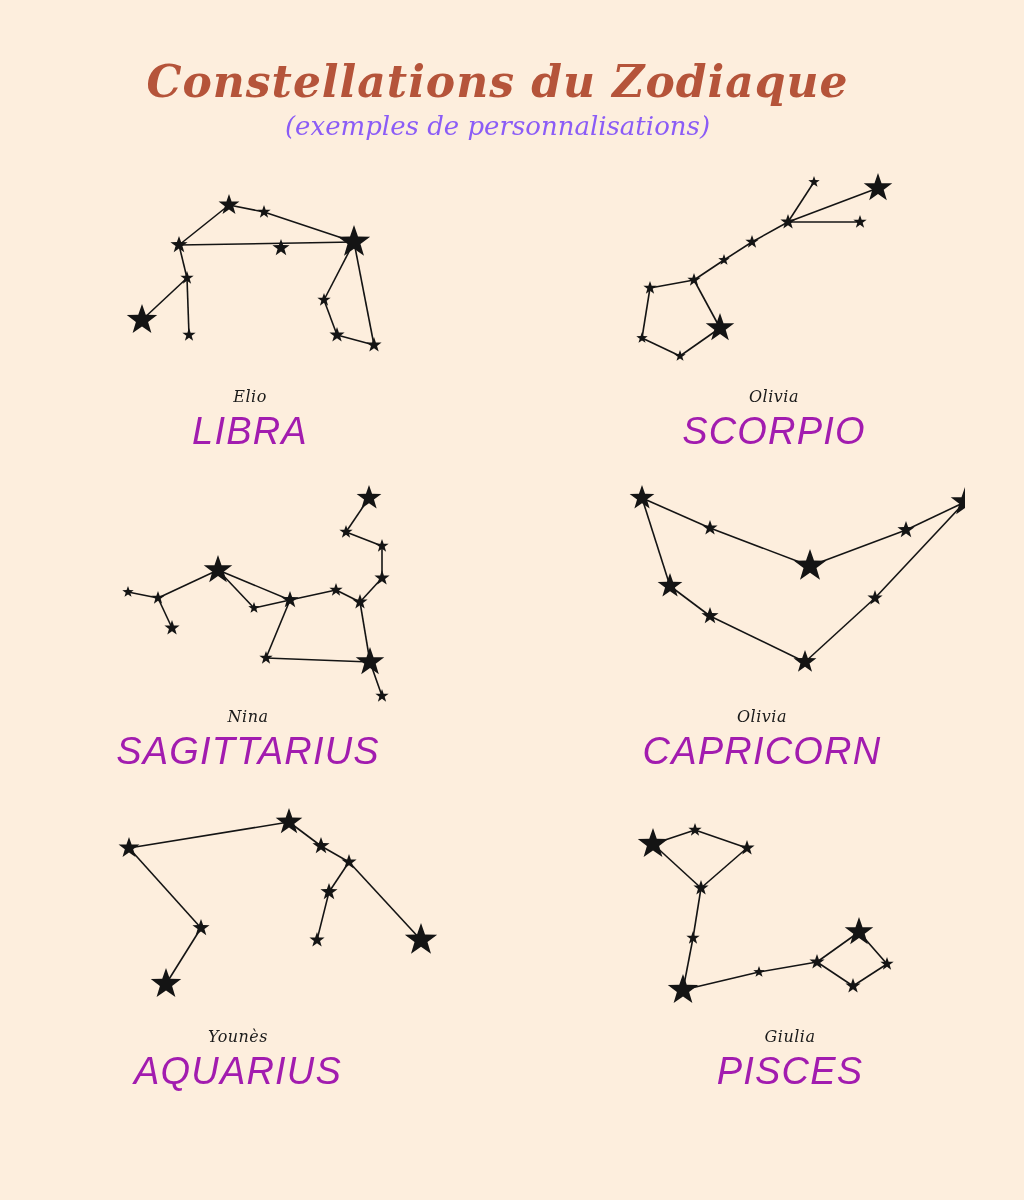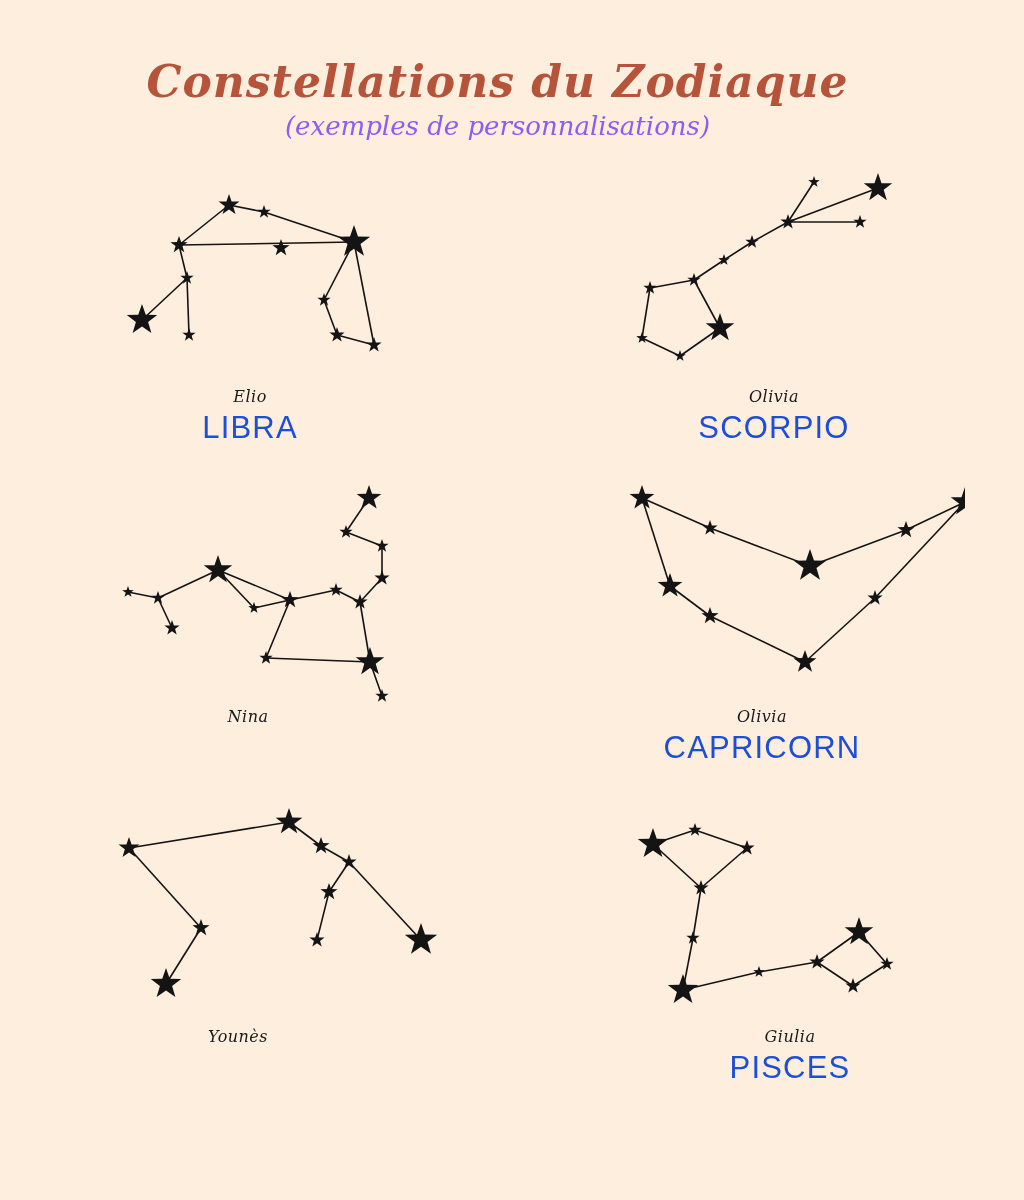--- a/index.html
+++ b/index.html
@@ -69,25 +69,26 @@
   .name {
     font-family: "DejaVu Serif", serif;
     font-style: italic;
     font-size: 16px;
     color: #1a1a1a;
     margin-top: 2px;
     letter-spacing: 0.5px;
   }
   .sign {
     font-family: "Liberation Sans", sans-serif;
-    font-size: 31px;
-    color: #1d4ed8;
+    font-size: 38px;
+    color: #a21caf;
     letter-spacing: 1.2px;
     margin-top: 6px;
     line-height: 1;
+    font-style: italic;
   }
   
   .cell-libra .art { margin-left: -4px; }
   .cell-scorpio .art { margin-left: 10px; }
   .cell-sagittarius .art { margin-left: 6px; }
   .cell-capricorn .art { margin-left: -6px; }
   .cell-aquarius .art { margin-left: 0px; }
   .cell-pisces .art { margin-left: 24px; }
   .cell-pisces .name, .cell-pisces .sign { transform: translateX(22px); }
   .cell-aquarius .name, .cell-aquarius .sign { transform: translateX(-18px); }
@@ -202,20 +203,21 @@
             <polygon points="113.00,145.00 114.88,150.41 120.61,150.53 116.04,153.99 117.70,159.47 113.00,156.20 108.30,159.47 109.96,153.99 105.39,150.53 111.12,150.41" class="star"></polygon>
             <polygon points="195.00,127.00 196.41,131.06 200.71,131.15 197.28,133.74 198.53,137.85 195.00,135.40 191.47,137.85 192.72,133.74 189.29,131.15 193.59,131.06" class="star"></polygon>
             <polygon points="231.00,116.00 233.12,122.09 239.56,122.22 234.42,126.11 236.29,132.28 231.00,128.60 225.71,132.28 227.58,126.11 222.44,122.22 228.88,122.09" class="star"></polygon>
             <polygon points="277.00,108.00 278.65,112.73 283.66,112.84 279.66,115.87 281.11,120.66 277.00,117.80 272.89,120.66 274.34,115.87 270.34,112.84 275.35,112.73" class="star"></polygon>
             <polygon points="207.00,176.00 208.65,180.73 213.66,180.84 209.66,183.87 211.11,188.66 207.00,185.80 202.89,188.66 204.34,183.87 200.34,180.84 205.35,180.73" class="star"></polygon>
             <polygon points="311.00,172.00 314.53,182.15 325.27,182.36 316.71,188.85 319.82,199.14 311.00,193.00 302.18,199.14 305.29,188.85 296.73,182.36 307.47,182.15" class="star"></polygon>
             <polygon points="323.00,214.00 324.65,218.73 329.66,218.84 325.66,221.87 327.11,226.66 323.00,223.80 318.89,226.66 320.34,221.87 316.34,218.84 321.35,218.73" class="star"></polygon>
           </svg>
         </div>
       <div class="name">Nina</div>
+      <div class="sign">SAGITTARIUS</div>
     </div>
 
     <div class="cell cell-capricorn">
       <div class="art">
           <svg viewBox="0 0 400 230" width="400" height="230">
             <line x1="77" y1="23" x2="145" y2="53" class="line"></line>
             <line x1="145" y1="53" x2="245" y2="91" class="line"></line>
             <line x1="245" y1="91" x2="341" y2="55" class="line"></line>
             <line x1="341" y1="55" x2="400" y2="27" class="line"></line>
             <line x1="400" y1="27" x2="310" y2="123" class="line"></line>
@@ -254,20 +256,21 @@
             <polygon points="265.00,42.00 267.12,48.09 273.56,48.22 268.42,52.11 270.29,58.28 265.00,54.60 259.71,58.28 261.58,52.11 256.44,48.22 262.88,48.09" class="star"></polygon>
             <polygon points="293.00,59.00 294.88,64.41 300.61,64.53 296.04,67.99 297.70,73.47 293.00,70.20 288.30,73.47 289.96,67.99 285.39,64.53 291.12,64.41" class="star"></polygon>
             <polygon points="273.00,88.00 275.12,94.09 281.56,94.22 276.42,98.11 278.29,104.28 273.00,100.60 267.71,104.28 269.58,98.11 264.44,94.22 270.88,94.09" class="star"></polygon>
             <polygon points="261.00,137.00 262.88,142.41 268.61,142.53 264.04,145.99 265.70,151.47 261.00,148.20 256.30,151.47 257.96,145.99 253.39,142.53 259.12,142.41" class="star"></polygon>
             <polygon points="365.00,128.00 369.00,139.50 381.17,139.75 371.47,147.10 374.99,158.75 365.00,151.80 355.01,158.75 358.53,147.10 348.83,139.75 361.00,139.50" class="star"></polygon>
             <polygon points="145.00,124.00 147.12,130.09 153.56,130.22 148.42,134.11 150.29,140.28 145.00,136.60 139.71,140.28 141.58,134.11 136.44,130.22 142.88,130.09" class="star"></polygon>
             <polygon points="110.00,173.00 113.76,183.82 125.22,184.06 116.09,190.98 119.40,201.94 110.00,195.40 100.60,201.94 103.91,190.98 94.78,184.06 106.24,183.82" class="star"></polygon>
           </svg>
         </div>
       <div class="name">Younès</div>
+      <div class="sign">AQUARIUS</div>
     </div>
 
     <div class="cell cell-pisces">
       <div class="art">
           <svg viewBox="0 0 400 230" width="400" height="230">
             <line x1="115" y1="35" x2="167" y2="53" class="line"></line>
             <line x1="167" y1="53" x2="121" y2="93" class="line"></line>
             <line x1="121" y1="93" x2="73" y2="49" class="line"></line>
             <line x1="73" y1="49" x2="115" y2="35" class="line"></line>
             <line x1="121" y1="93" x2="113" y2="143" class="line"></line>

